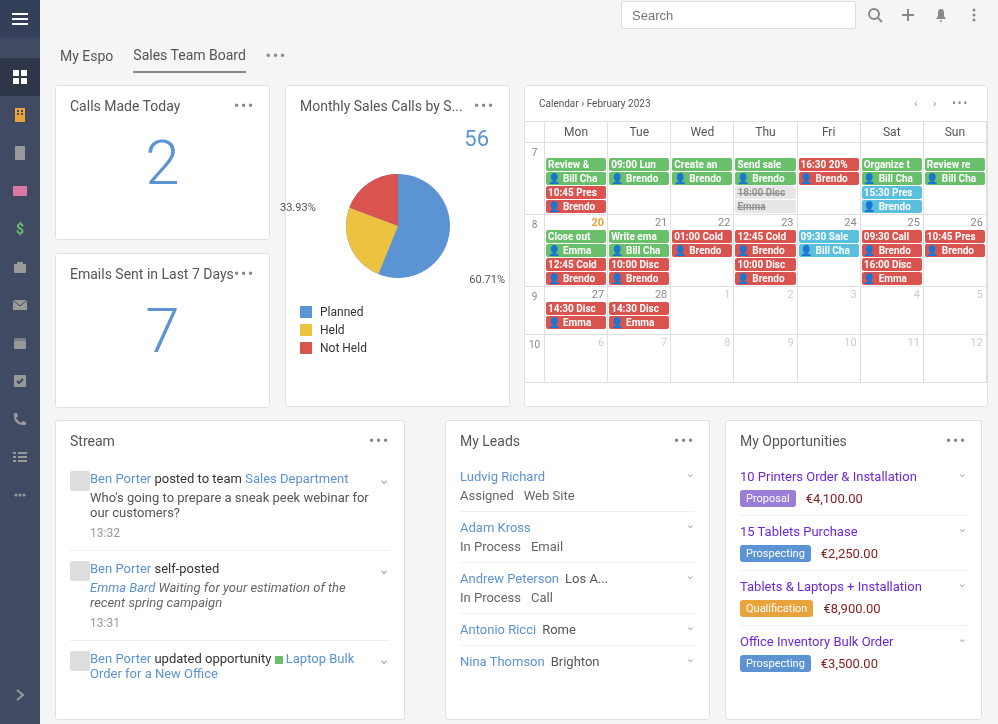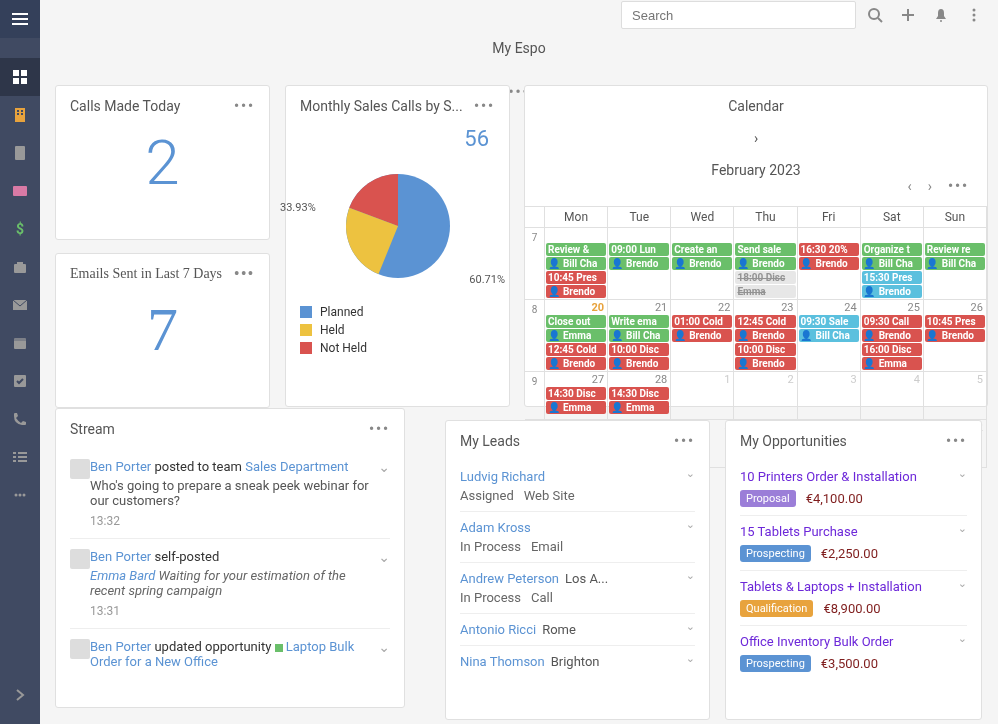--- a/index.html
+++ b/index.html
@@ -6,60 +6,60 @@
 body { font-family: -apple-system, BlinkMacSystemFont, "Segoe UI", Roboto, sans-serif; background: #f5f5f5; color: #333; font-size: 14px; width: 998px; height: 724px; overflow: hidden; position: relative; }
 .sidebar { position: absolute; left: 0; top: 0; width: 40px; height: 100%; background: #404a62; display: flex; flex-direction: column; align-items: center; padding-top: 0; }
 .sidebar-item { width: 40px; height: 38px; display: flex; align-items: center; justify-content: center; color: #999; cursor: pointer; }
 .sidebar-item.active { background: #2e3649; color: #fff; }
 .sidebar-item.home { color: #e8a33d; }
 .sidebar-item svg { width: 16px; height: 16px; }
 .sidebar-expand { margin-top: auto; margin-bottom: 10px; }
 .topbar { position: absolute; left: 40px; right: 0; top: 0; height: 30px; display: flex; align-items: center; justify-content: flex-end; padding: 0 10px; gap: 5px; }
 .search-box { width: 235px; height: 28px; border: 1px solid #ddd; background: #fff; padding: 0 10px; font-size: 13px; color: #888; border-radius: 2px; }
 .topbar-icon { width: 28px; height: 28px; display: flex; align-items: center; justify-content: center; color: #888; cursor: pointer; }
-.tabbar { position: absolute; left: 40px; right: 0; top: 40px; height: 40px; display: flex; align-items: center; justify-content: flex-start; padding: 0 20px; gap: 20px; flex-direction: column; }
+.tabbar { position: absolute; left: 40px; right: 0; top: 40px; height: 40px; display: flex; align-items: center; justify-content: flex-start; padding: 0 20px; gap: 20px; }
 .tab-link { color: #555; cursor: pointer; padding-bottom: 8px; }
 .tab-link.active { border-bottom: 2px solid #888; }
 .tab-more { color: #888; cursor: pointer; padding-bottom: 8px; }
 .content { position: absolute; left: 55px; right: 10px; top: 85px; bottom: 0; overflow: hidden; }
 .panel { background: #fff; border: 1px solid #e0e0e0; border-radius: 3px; position: absolute; }
 .panel-hdr { display: flex; align-items: center; justify-content: space-between; padding: 12px 14px; font-size: 14px; color: #555; }
 .dots { font-weight: bold; letter-spacing: 2px; color: #888; cursor: pointer; }
 
 .calls-panel { left: 0; top: 0; width: 215px; height: 155px; }
 .big-num { font-size: 62px; color: #5b93d3; text-align: center; font-weight: 300; }
-.emails-panel { left: 0; top: 168px; width: 215px; height: 155px; font-family: Liberation Serif, serif; }
+.emails-panel { left: 0; top: 168px; width: 215px; height: 155px; }
 .monthly-panel { left: 230px; top: 0; width: 225px; height: 322px; }
 .monthly-body { position: relative; padding: 0 14px; }
 .chart-total { text-align: right; font-size: 22px; color: #5b93d3; font-weight: 400; padding-right: 6px; }
 .pie-wrap { display: flex; justify-content: center; margin-top: 10px; position: relative; }
 .pie-label { position: absolute; font-size: 11px; color: #555; }
 .legend { padding: 14px 14px 8px; font-size: 12px; }
 .legend-row { display: flex; align-items: center; gap: 8px; margin-bottom: 4px; }
 .legend-sw { width: 12px; height: 12px; }
 
 .calendar-panel { left: 469px; top: 0; width: 464px; height: 322px; }
-.cal-hdr { display: flex; align-items: center; padding: 12px 14px; font-size: 14px; color: #555; flex-direction: column; }
+.cal-hdr { display: flex; align-items: center; padding: 12px 14px; font-size: 10px; color: #555; }
 .cal-nav { margin-left: auto; display: flex; gap: 8px; align-items: center; }
 .cal-nav span { cursor: pointer; color: #888; padding: 0 4px; }
 .cal-grid { display: grid; grid-template-columns: 20px repeat(7, 1fr); border-top: 1px solid #e0e0e0; }
 .cal-wknum { font-size: 10px; color: #888; text-align: center; padding-top: 4px; border-right: 1px solid #e0e0e0; border-bottom: 1px solid #e0e0e0; }
 .cal-dayhdr { font-size: 12px; color: #555; text-align: center; padding: 3px 0; border-right: 1px solid #e0e0e0; border-bottom: 1px solid #e0e0e0; }
 .cal-cell { border-right: 1px solid #e0e0e0; border-bottom: 1px solid #e0e0e0; min-height: 48px; font-size: 10px; position: relative; padding: 1px; }
 .cal-daynum { position: absolute; top: 1px; right: 3px; font-size: 11px; color: #888; }
 .cal-daynum.today { color: #e8a33d; font-weight: bold; }
 .cal-daynum.other { color: #ccc; }
 .cal-ev { display: block; margin-top: 14px; padding: 1px 2px; border-radius: 2px; color: #fff; font-size: 10px; white-space: nowrap; overflow: hidden; font-weight: bold; }
 .cal-ev + .cal-ev { margin-top: 1px; }
 .cal-ev.green { background: #6abf6a; }
 .cal-ev.red { background: #d9534f; }
 .cal-ev.blue { background: #5bc0de; }
 .cal-ev.strike { text-decoration: line-through; opacity: 0.7; background: #ddd; color: #666; }
 
-.stream-panel { left: 0; top: 323px; width: 350px; height: 300px; }
+.stream-panel { left: 0; top: 335px; width: 350px; height: 300px; }
 .stream-body { padding: 0 14px; overflow: hidden; }
 .stream-item { display: flex; padding: 10px 0; border-top: 1px solid #eee; }
 .stream-item:first-child { border-top: none; }
 .stream-av { width: 20px; height: 20px; background: #ddd; border-radius: 2px; flex-shrink: 0; }
 .stream-content { flex: 1; font-size: 13px; }
 .stream-link { color: #5b93d3; }
 .stream-text { color: #555; margin-top: 4px; }
 .stream-text.italic { font-style: italic; color: #666; }
 .stream-time { color: #999; font-size: 12px; margin-top: 6px; }
 .stream-chev { color: #aaa; cursor: pointer; }
@@ -208,20 +208,21 @@
       <svg width="16" height="16" viewBox="0 0 16 16" fill="currentColor">
         <circle cx="8" cy="3" r="1.5"></circle>
         <circle cx="8" cy="8" r="1.5"></circle>
         <circle cx="8" cy="13" r="1.5"></circle>
       </svg>
     </div>
 </div>
 
 <div class="tabbar">
   <span class="tab-link">My Espo</span>
+  <span class="tab-link active">Sales Team Board</span>
   <span class="tab-more dots">•••</span>
 </div>
 
 <div class="content">
 
   <div class="panel calls-panel">
     <div class="panel-hdr">
         <span>Calls Made Today</span>
         <span class="dots">•••</span>
       </div>

